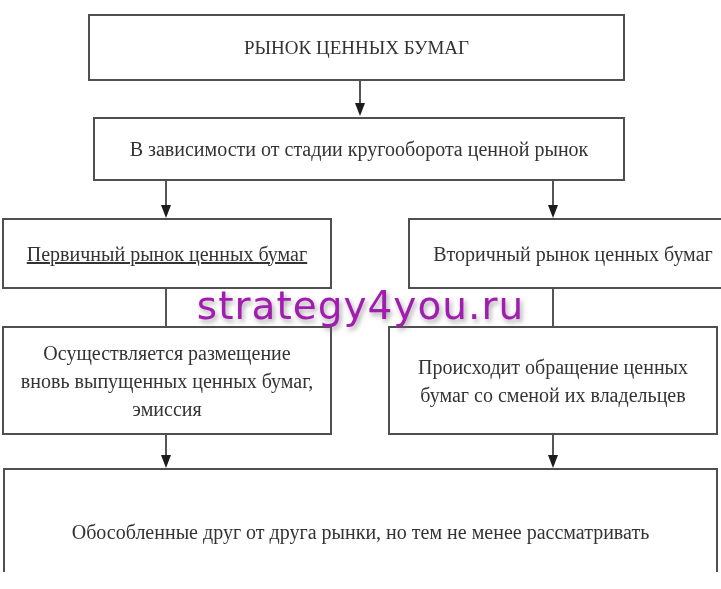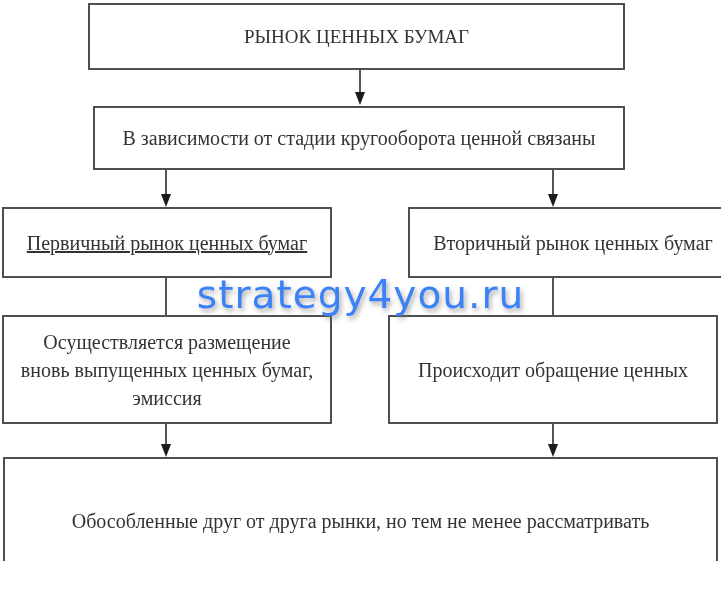--- a/index.html
+++ b/index.html
@@ -5,20 +5,21 @@
   * { margin: 0; padding: 0; box-sizing: border-box; }
   html, body { background: #ffffff; }
   #canvas {
     position: relative;
     width: 721px;
     height: 561px;
     background: #ffffff;
     font-family: "Liberation Serif", "DejaVu Serif", serif;
     color: #333333;
     overflow: hidden;
+    margin-top: 11px;
   }
   .box {
     position: absolute;
     border: 2px solid #4f4f4f;
     background: #ffffff;
     display: flex;
     align-items: center;
     justify-content: center;
     text-align: center;
     font-size: 20px;
@@ -45,40 +46,40 @@
   #secondary-desc-box { left: 388px; top: 315px; width: 330px; height: 109px; }
   #conclusion-box { left: 3px; top: 457px; width: 715px; height: 128px; line-height: 27px; }
   .watermark {
     position: absolute;
     left: 0; right: 0;
     top: 272px;
     text-align: center;
     font-family: "DejaVu Sans", "Liberation Sans", sans-serif;
     font-size: 39px;
     letter-spacing: 1px;
-    color: #3b82f6;
+    color: #a21caf;
     text-shadow: 2px 3px 5px rgba(110,110,110,0.60);
     z-index: 6;
     pointer-events: none;
   }
 </style>
 </head>
 <body>
 
 <div id="canvas">
 
   <div class="box" id="title-box">
     <div class="inner">РЫНОК ЦЕННЫХ БУМАГ</div>
   </div>
 
   <div class="vline" style="left:359px; top:70px; height:24px;"></div>
   <div class="ahead" style="left:355px; top:92px;"></div>
 
   <div class="box" id="criterion-box">
-    <div class="inner">В зависимости от стадии кругооборота ценной связаны</div>
+    <div class="inner">В зависимости от стадии кругооборота ценной рынок</div>
   </div>
 
   <div class="vline" style="left:165px; top:170px; height:26px;"></div>
   <div class="ahead" style="left:161px; top:194px;"></div>
   <div class="vline" style="left:552px; top:170px; height:26px;"></div>
   <div class="ahead" style="left:548px; top:194px;"></div>
 
   <div class="box" id="primary-box">
     <div class="inner">Первичный рынок ценных бумаг</div>
   </div>
@@ -92,20 +93,21 @@
   <div class="box" id="primary-desc-box">
     <div class="inner">
       <div>Осуществляется размещение</div>
       <div>вновь выпущенных ценных бумаг,</div>
       <div>эмиссия</div>
     </div>
   </div>
   <div class="box" id="secondary-desc-box">
     <div class="inner">
       <div>Происходит обращение ценных</div>
+      <div>бумаг со сменой их владельцев</div>
     </div>
   </div>
 
   <div class="vline" style="left:165px; top:424px; height:22px;"></div>
   <div class="ahead" style="left:161px; top:444px;"></div>
   <div class="vline" style="left:552px; top:424px; height:22px;"></div>
   <div class="ahead" style="left:548px; top:444px;"></div>
 
   <div class="box" id="conclusion-box">
     <div class="inner">

